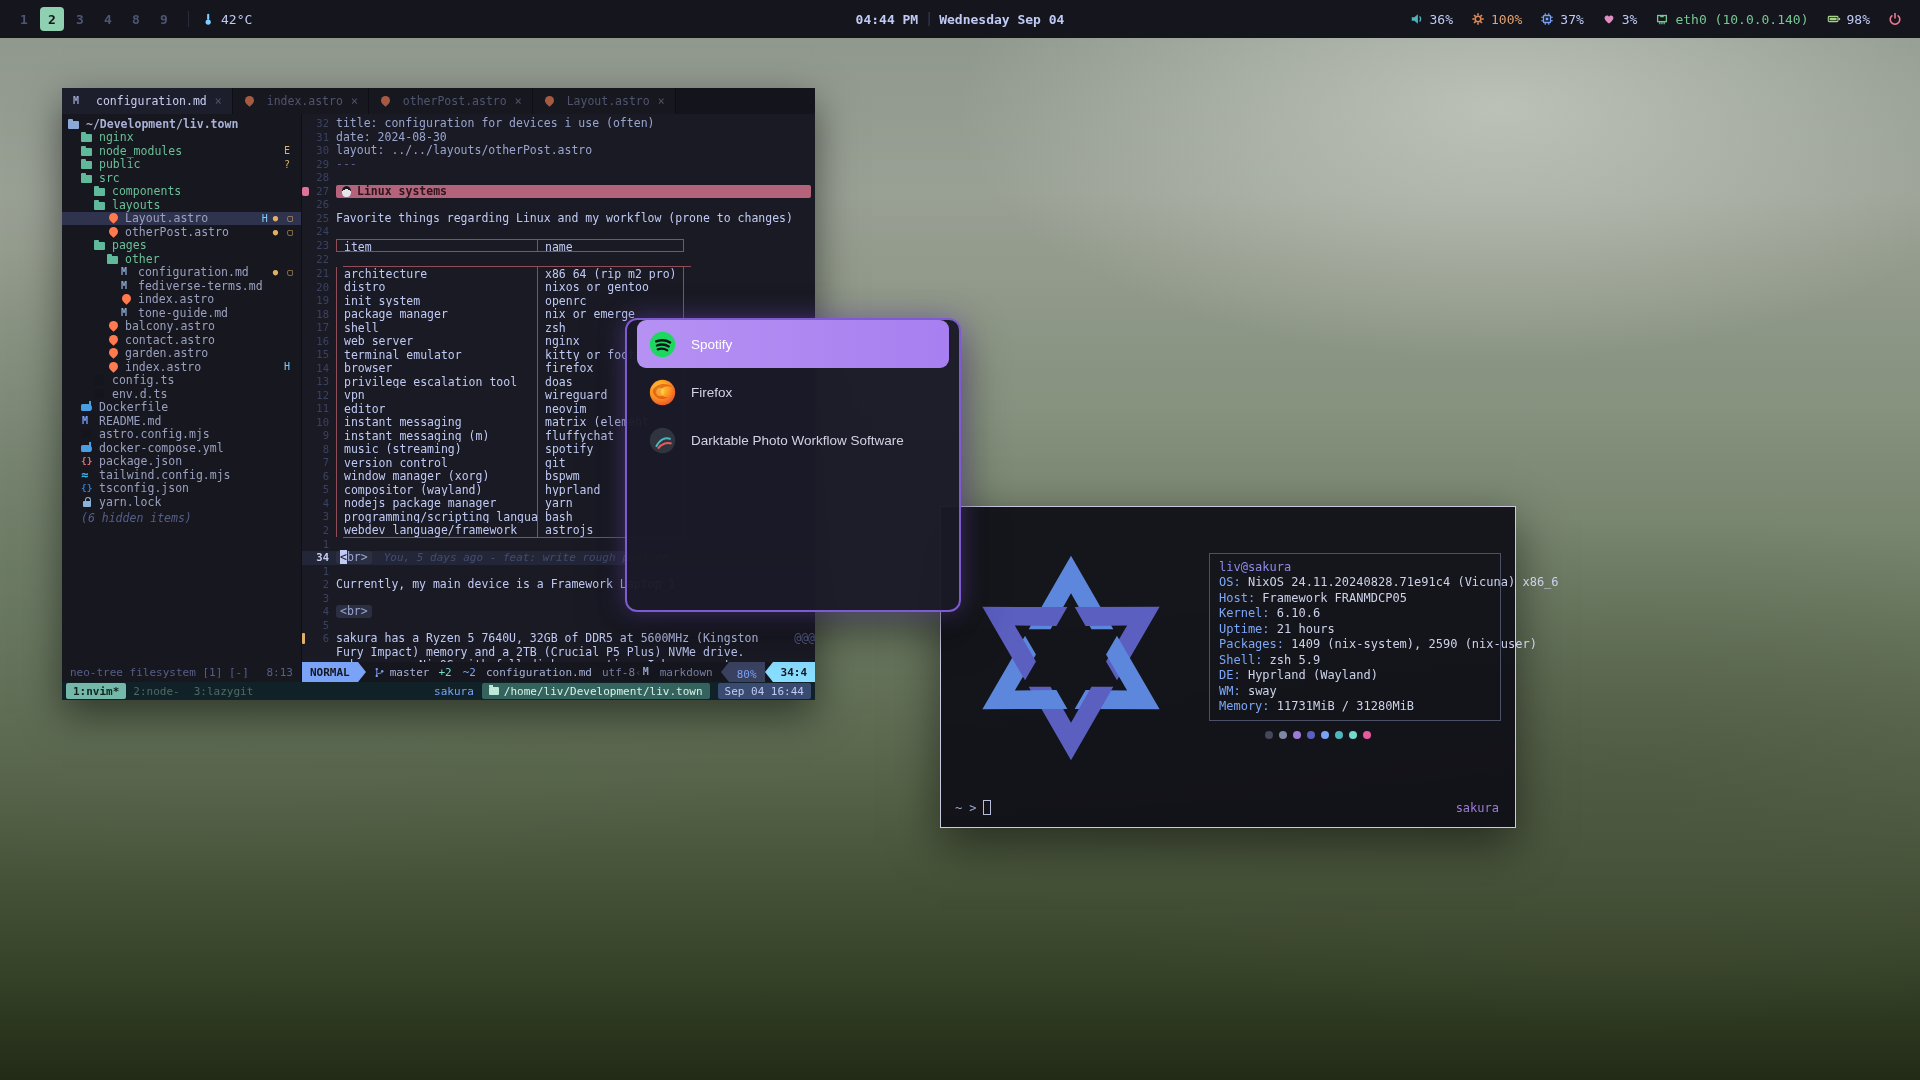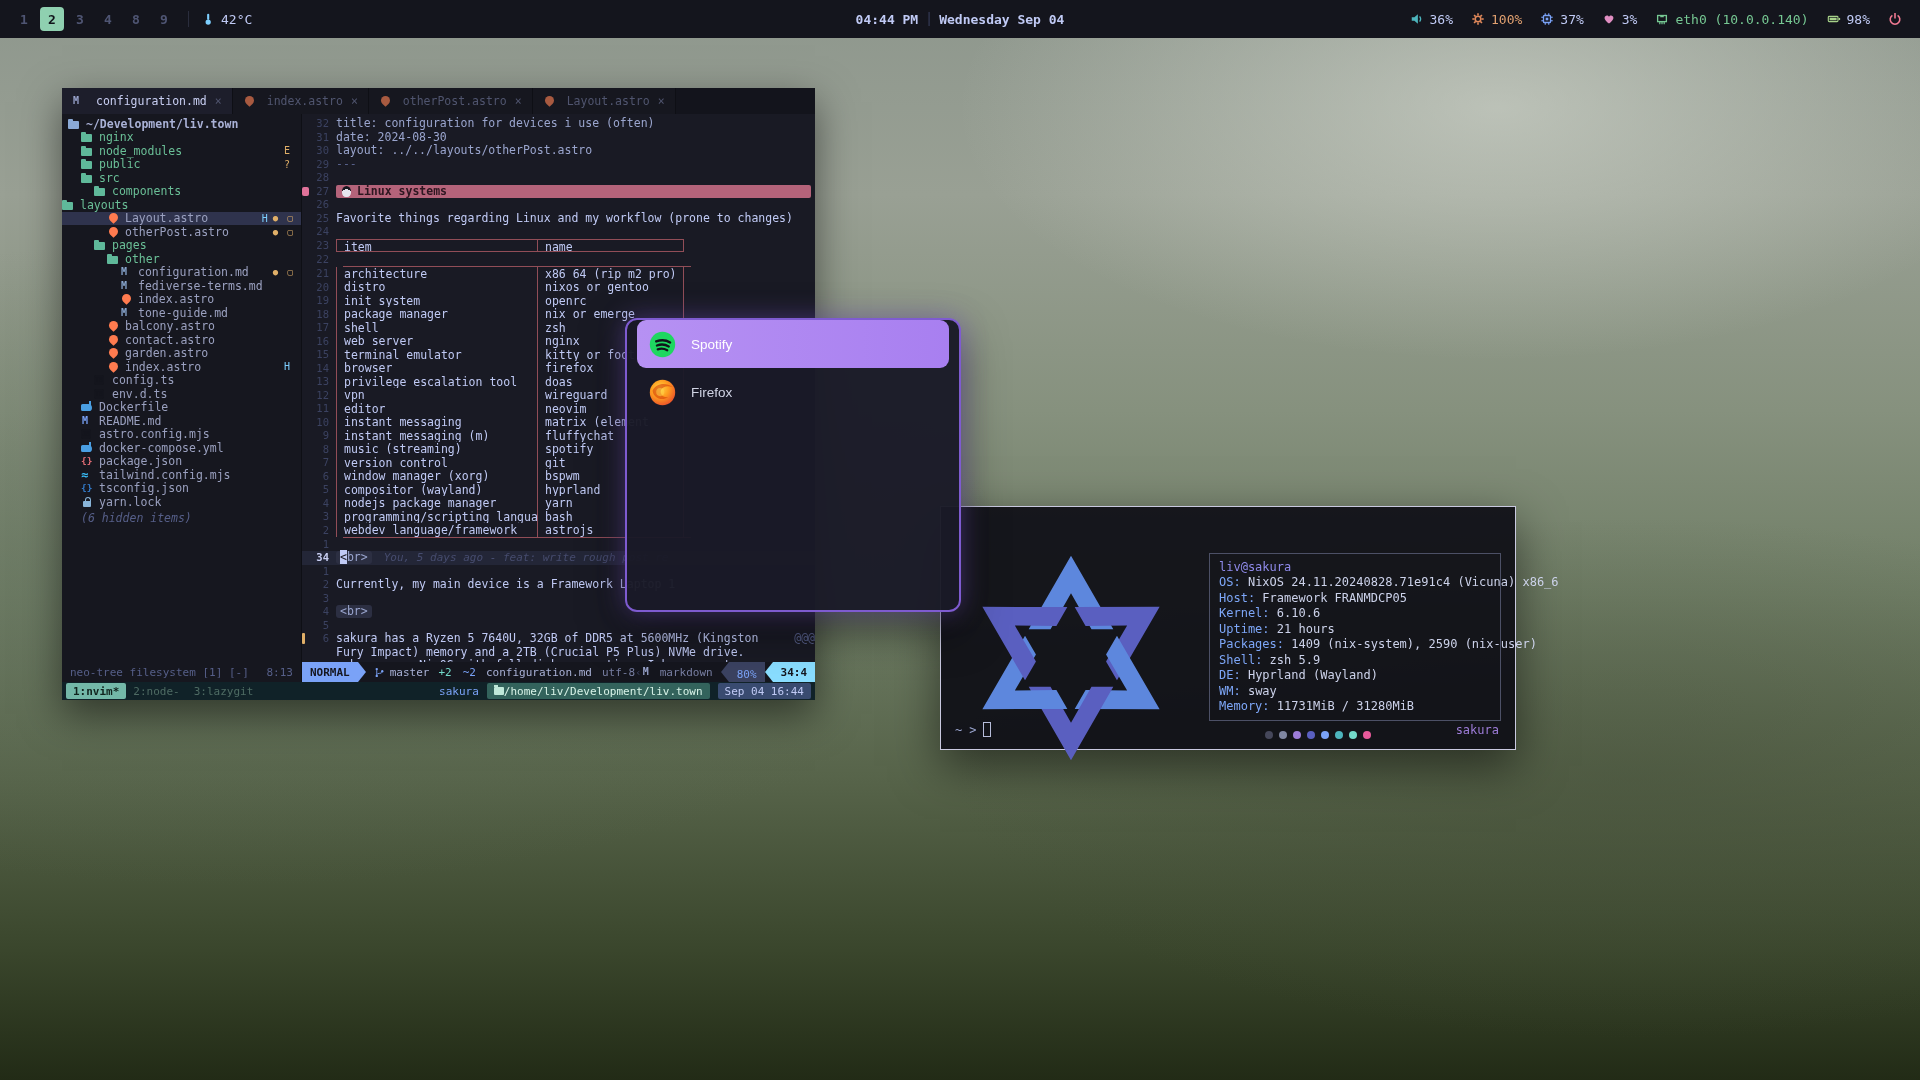--- a/index.html
+++ b/index.html
@@ -112,21 +112,21 @@
   .sl-enc { display:flex; align-items:center; padding:0 8px; color:#787fa3; }
   .sl-sep { color:#3b4261; }
   .sl-pct { background:#3b4261; color:#7aa2f7; display:flex; align-items:center; padding:12px 8px; }
   .sl-pos { background:#89ddff; color:#15161e; font-weight:bold; display:flex; align-items:center; padding:0 8px; }
 
   .tmuxbar { height:18px; flex:none; background:#102228; display:flex; align-items:center; font-size:11px; padding:0 4px; color:#4e6b63; }
   .tmux-win { padding:0 7px; height:16px; display:flex; align-items:center; }
   .tmux-win.active { background:#73b8a8; color:#11241e; font-weight:bold; border-radius:2px; }
   .tmux-right { margin-left:auto; display:flex; align-items:center; gap:8px; }
   .tmux-host { color:#7aa2f7; }
-  .tmux-path { background:#33635c; color:#d8f3e8; height:16px; display:flex; align-items:center; padding:0 7px; border-radius:2px; }
+  .tmux-path { background:#33635c; color:#d8f3e8; height:16px; display:flex; align-items:center; gap:5px; padding:0 7px; border-radius:2px; }
   .mini-folder { position:relative; width:10px; height:8px; background:#bfe8d9; border-radius:1px; display:inline-block; }
   .mini-folder::before { content:""; position:absolute; left:0; top:-2px; width:4px; height:2px; background:#bfe8d9; }
   .tmux-date { background:#394b70; color:#c0caf5; height:16px; display:flex; align-items:center; padding:0 7px; border-radius:2px; }
 
   
   .launcher { position:absolute; left:625px; top:318px; width:336px; height:294px; z-index:30;
     background:rgba(26,26,39,.97); border:2px solid #7e5bd0; border-radius:12px; overflow:hidden;
     box-shadow:0 0 26px rgba(126,91,208,.45), 0 16px 44px rgba(0,0,0,.5); }
   .search-bar { margin:14px 14px 12px; height:42px; background:#24242f; border-radius:8px;
     display:flex; align-items:center; gap:9px; padding:0 12px; }
@@ -135,21 +135,21 @@
     font:13.5px "DejaVu Sans Mono","Liberation Mono",monospace; }
   .search-input::placeholder { color:#5f6175; }
   .l-list { overflow:hidden; height:226px; }
   .l-item { height:48px; margin:0 10px; display:flex; align-items:center; gap:14px; padding:0 10px;
     border-radius:9px; color:#d0d3e4; font-family:"Liberation Sans","DejaVu Sans",sans-serif; font-size:13.5px; }
   .l-item.selected { background:linear-gradient(90deg,#b691f3,#a87ff0); color:#ffffff; }
   .l-icon { width:30px; height:30px; flex:none; display:flex; align-items:center; justify-content:center; }
   .l-icon svg { width:29px; height:29px; }
 
   
-  .terminal { position:absolute; left:940px; top:506px; width:576px; height:244px; z-index:20;
+  .terminal { position:absolute; left:940px; top:506px; width:576px; height:322px; z-index:20;
     background:rgba(14,14,22,.93); border:1px solid #c9c9e0; color:#c0caf5; font-size:12px;
     box-shadow:0 16px 44px rgba(0,0,0,.5); }
   .nix-logo { position:absolute; left:14px; top:20px; width:232px; height:262px; }
   .fetch { position:absolute; left:268px; top:46px; width:292px; }
   .fetch-box { border:1px solid #4c5066; padding:5px 9px; }
   .fetch-title { color:#8f8aea; height:16px; line-height:16px; }
   .fetch-line { height:15.5px; line-height:15.5px; white-space:nowrap; overflow:visible; }
   .f-label { color:#7da6f7; }
   .f-label::after { content:": "; color:#7da6f7; }
   .f-value { color:#ccd2ea; }
@@ -425,21 +425,21 @@
           <span class="tree-git"></span>
         </div>
 
         <div class="tree-row dir" style="padding-left: 32px;">
           <span class="tree-icon ti-folder" style="color: rgb(95, 185, 154);"></span>
           <span class="tree-label">components</span>
           <span class="tree-flag"></span>
           <span class="tree-git"></span>
         </div>
 
-        <div class="tree-row dir" style="">
+        <div class="tree-row dir" style="padding-left: 32px;">
           <span class="tree-icon ti-folder" style="color: rgb(95, 185, 154);"></span>
           <span class="tree-label">layouts</span>
           <span class="tree-flag"></span>
           <span class="tree-git"></span>
         </div>
 
         <div class="tree-row file sel" style="padding-left: 45px;">
           <span class="tree-icon ti-astro" style="color: rgb(255, 123, 79);"></span>
           <span class="tree-label">Layout.astro</span>
           <span class="tree-flag" style="color: rgb(125, 207, 255);">H</span>
@@ -1060,15 +1060,23 @@
 
       <div class="l-item">
         <span class="l-icon">
           <svg viewBox="0 0 32 32">
             <use href="#app-firefox"></use>
           </svg>
         </span>
         <span class="l-label">Firefox</span>
       </div>
 
+      <div class="l-item">
+        <span class="l-icon">
+          <svg viewBox="0 0 32 32">
+            <use href="#app-darktable"></use>
+          </svg>
+        </span>
+        <span class="l-label">Darktable Photo Workflow Software</span>
+      </div>
 
   </div>
 </div>
 
 </body></html>

